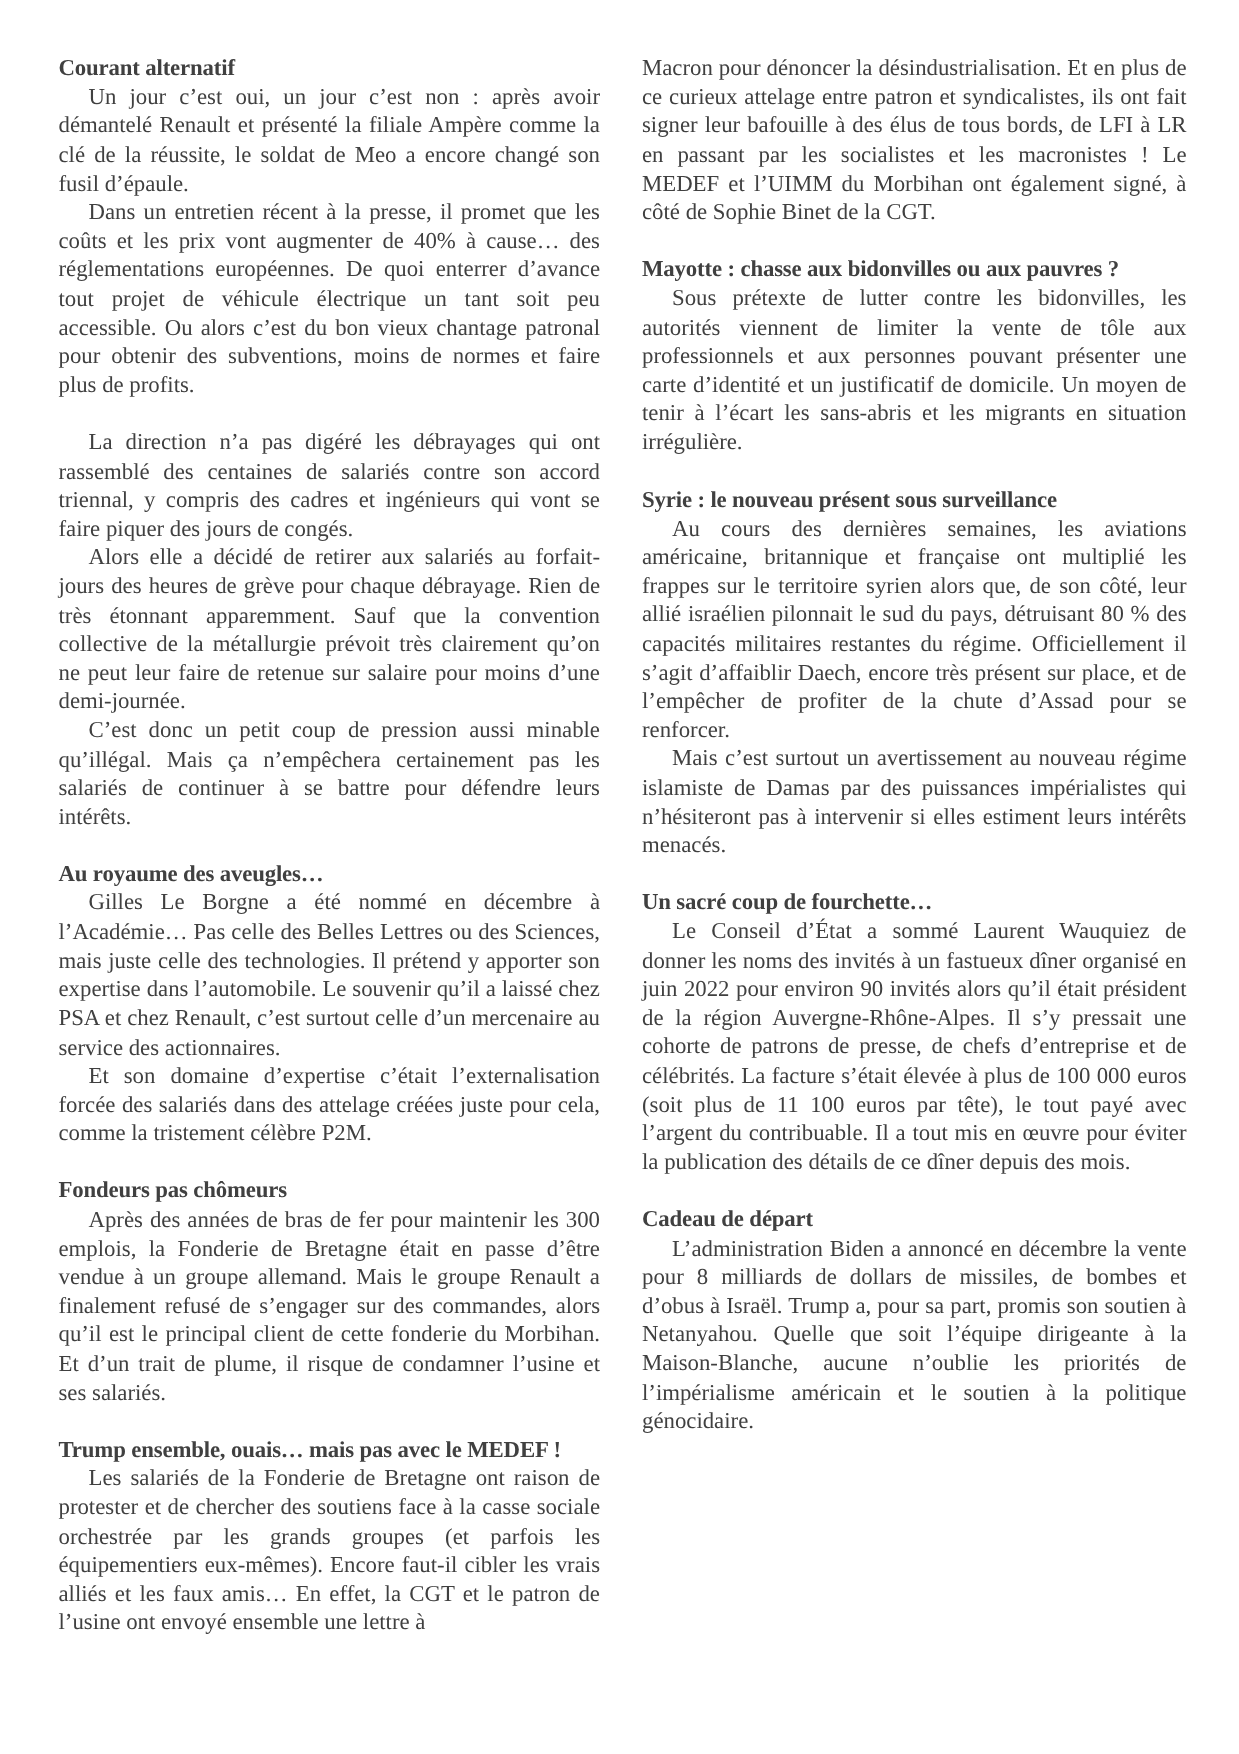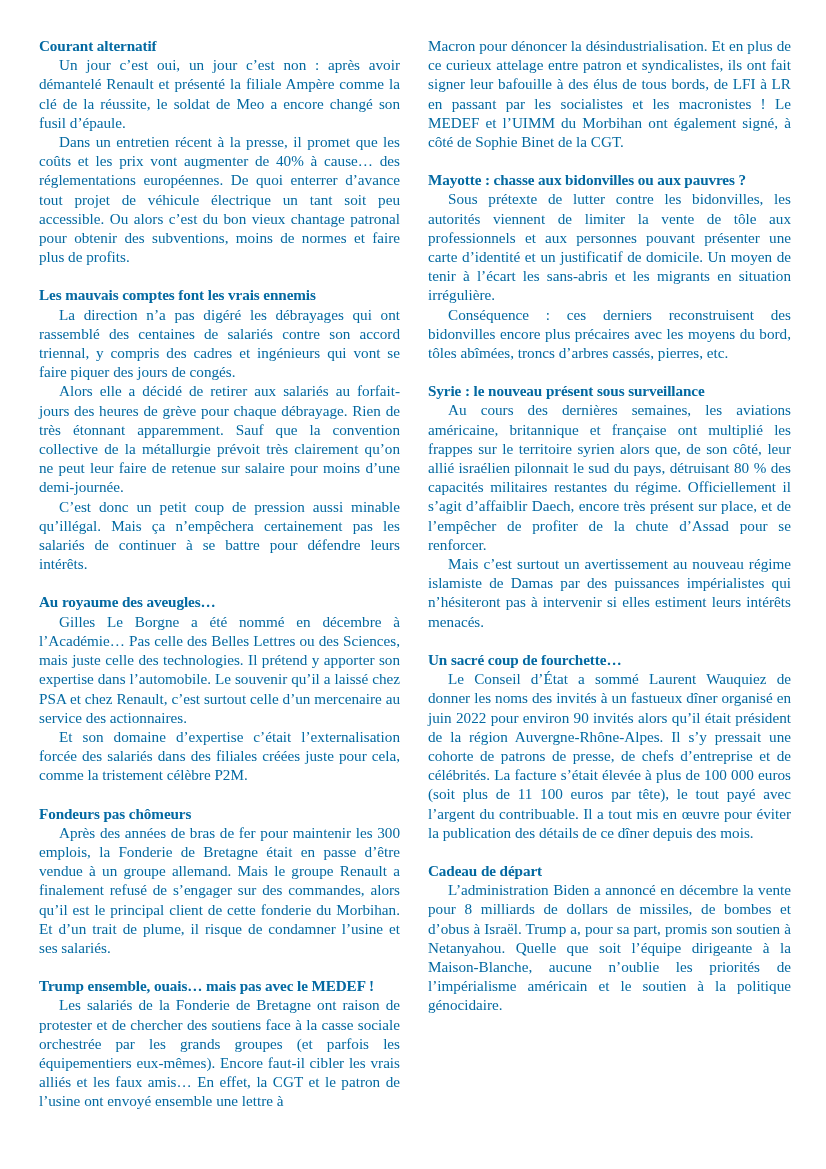--- a/index.html
+++ b/index.html
@@ -1,21 +1,21 @@
 <!DOCTYPE html>
 <html><head>
 <meta charset="utf-8">
 <style>
   html, body { margin: 0; padding: 0; background: #ffffff; }
   body { width: 826px; height: 1169px; position: relative; overflow: hidden; }
   .page {
     position: absolute; left: 39px; top: 36px; width: 752px;
     display: flex; justify-content: space-between;
     font-family: "Liberation Serif", "DejaVu Serif", serif;
-    color: #0369a1;
+    color: #404040;
   }
   .col { width: 362px; }
   .col.right { width: 364px; margin-left: 28px; }
   .article { margin: 0 0 19px 0; }
   .article.cont { margin-top: 0; }
   h3 {
     margin: 0; font-size: 15.2px; line-height: 19.2px; font-weight: bold;
     letter-spacing: -0.1px;
   }
   p {
@@ -31,30 +31,29 @@
 
   <div class="col left">
 
     <div class="article">
       <h3>Courant alternatif</h3>
       <p>Un jour c’est oui, un jour c’est non : après avoir démantelé Renault et présenté la filiale Ampère comme la clé de la réussite, le soldat de Meo a encore changé son fusil d’épaule.</p>
       <p>Dans un entretien récent à la presse, il promet que les coûts et les prix vont augmenter de 40% à cause… des réglementations européennes. De quoi enterrer d’avance tout projet de véhicule électrique un tant soit peu accessible. Ou alors c’est du bon vieux chantage patronal pour obtenir des subventions, moins de normes et faire plus de profits.</p>
     </div>
 
     <div class="article">
-      <h3>Les mauvais comptes font les vrais ennemis</h3>
       <p>La direction n’a pas digéré les débrayages qui ont rassemblé des centaines de salariés contre son accord triennal, y compris des cadres et ingénieurs qui vont se faire piquer des jours de congés.</p>
       <p>Alors elle a décidé de retirer aux salariés au forfait-jours des heures de grève pour chaque débrayage. Rien de très étonnant apparemment. Sauf que la convention collective de la métallurgie prévoit très clairement qu’on ne peut leur faire de retenue sur salaire pour moins d’une demi-journée.</p>
       <p>C’est donc un petit coup de pression aussi minable qu’illégal. Mais ça n’empêchera certainement pas les salariés de continuer à se battre pour défendre leurs intérêts.</p>
     </div>
 
     <div class="article">
       <h3>Au royaume des aveugles…</h3>
       <p>Gilles Le Borgne a été nommé en décembre à l’Académie… Pas celle des Belles Lettres ou des Sciences, mais juste celle des technologies. Il prétend y apporter son expertise dans l’automobile. Le souvenir qu’il a laissé chez PSA et chez Renault, c’est surtout celle d’un mercenaire au service des actionnaires.</p>
-      <p>Et son domaine d’expertise c’était l’externalisation forcée des salariés dans des filiales créées juste pour cela, comme la tristement célèbre P2M.</p>
+      <p>Et son domaine d’expertise c’était l’externalisation forcée des salariés dans des attelage créées juste pour cela, comme la tristement célèbre P2M.</p>
     </div>
 
     <div class="article">
       <h3>Fondeurs pas chômeurs</h3>
       <p>Après des années de bras de fer pour maintenir les 300 emplois, la Fonderie de Bretagne était en passe d’être vendue à un groupe allemand. Mais le groupe Renault a finalement refusé de s’engager sur des commandes, alors qu’il est le principal client de cette fonderie du Morbihan. Et d’un trait de plume, il risque de condamner l’usine et ses salariés.</p>
     </div>
 
     <div class="article">
       <h3>Trump ensemble, ouais… mais pas avec le MEDEF !</h3>
       <p>Les salariés de la Fonderie de Bretagne ont raison de protester et de chercher des soutiens face à la casse sociale orchestrée par les grands groupes (et parfois les équipementiers eux-mêmes). Encore faut-il cibler les vrais alliés et les faux amis… En effet, la CGT et le patron de l’usine ont envoyé ensemble une lettre à</p>
@@ -64,21 +63,20 @@
 
   <div class="col right">
 
     <div class="article cont">
       <p class="noindent">Macron pour dénoncer la désindustrialisation. Et en plus de ce curieux attelage entre patron et syndicalistes, ils ont fait signer leur bafouille à des élus de tous bords, de LFI à LR en passant par les socialistes et les macronistes ! Le MEDEF et l’UIMM du Morbihan ont également signé, à côté de Sophie Binet de la CGT.</p>
     </div>
 
     <div class="article">
       <h3>Mayotte : chasse aux bidonvilles ou aux pauvres ?</h3>
       <p>Sous prétexte de lutter contre les bidonvilles, les autorités viennent de limiter la vente de tôle aux professionnels et aux personnes pouvant présenter une carte d’identité et un justificatif de domicile. Un moyen de tenir à l’écart les sans-abris et les migrants en situation irrégulière.</p>
-      <p>Conséquence : ces derniers reconstruisent des bidonvilles encore plus précaires avec les moyens du bord, tôles abîmées, troncs d’arbres cassés, pierres, etc.</p>
     </div>
 
     <div class="article">
       <h3>Syrie : le nouveau présent sous surveillance</h3>
       <p>Au cours des dernières semaines, les aviations américaine, britannique et française ont multiplié les frappes sur le territoire syrien alors que, de son côté, leur allié israélien pilonnait le sud du pays, détruisant 80 % des capacités militaires restantes du régime. Officiellement il s’agit d’affaiblir Daech, encore très présent sur place, et de l’empêcher de profiter de la chute d’Assad pour se renforcer.</p>
       <p>Mais c’est surtout un avertissement au nouveau régime islamiste de Damas par des puissances impérialistes qui n’hésiteront pas à intervenir si elles estiment leurs intérêts menacés.</p>
     </div>
 
     <div class="article">
       <h3>Un sacré coup de fourchette…</h3>

